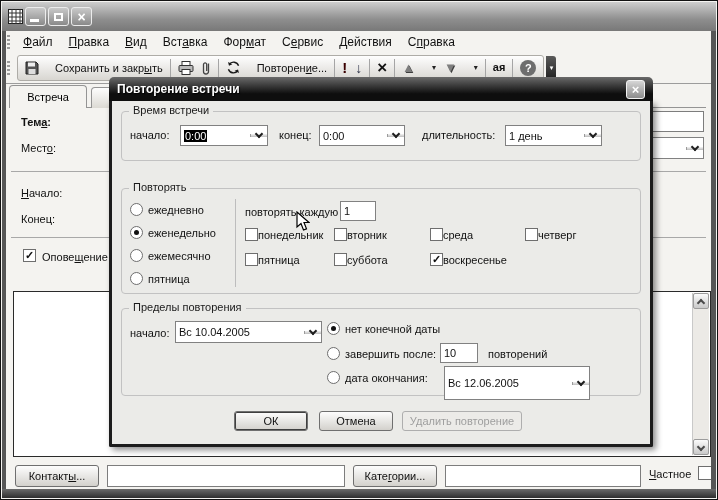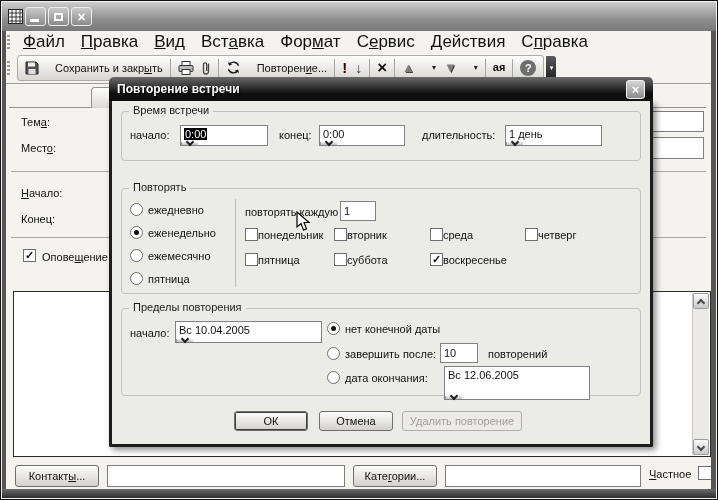--- a/index.html
+++ b/index.html
@@ -13,39 +13,39 @@
   
   .titlebar{left:1px;top:1px;right:1px;height:29px;background:linear-gradient(#cdcdcd,#8e8e8e 60%,#787878);display:flex;align-items:center;padding:0 6px;z-index:7;}
   .titlebar .title{color:#fff;font-weight:bold;font-size:13px;margin-left:6px;text-shadow:1px 1px 1px #555;flex:1;}
   .winbtn{width:21px;height:19px;border:1px solid #ececec;border-radius:3px;background:linear-gradient(#c9c9c9,#8a8a8a);margin-left:2px;display:flex;align-items:center;justify-content:center;position:relative;}
   .winbtn .bar{position:absolute;left:4px;bottom:3px;width:9px;height:3px;background:#fff;}
   .winbtn .box{width:9px;height:8px;border:2px solid #fff;}
   .winbtn .x{color:#fff;font-weight:bold;font-size:14px;line-height:1;}
   
   .menubar{left:5px;top:31px;right:6px;height:20px;background:#f4f3f0;display:flex;align-items:center;z-index:5;}
   .handle{width:3px;height:14px;margin:0 5px 0 1px;background-image:repeating-linear-gradient(#9a9a9a 0 2px,transparent 2px 4px);}
-  .menuitem{font-size:17px;color:#111;padding:2px 8px;}
+  .menuitem{font-size:12px;color:#111;padding:2px 8px;}
   
   .toolzone{left:5px;top:51px;right:6px;height:32px;background:#f4f3f0;border-bottom:1px solid #9c9c9c;display:flex;align-items:center;z-index:5;}
   .toolbar{display:flex;align-items:center;height:26px;background:linear-gradient(#fefefe,#d8d6d1);border:1px solid #aeaca7;border-radius:3px;padding:0 3px;margin-left:2px;}
   .tbtn{display:flex;align-items:center;gap:16px;padding:2px 4px;font-size:11px;color:#111;}
   .tsep{width:1px;height:18px;background:#a5a5a5;margin:0 3px;}
   .ticon{font-weight:bold;font-size:13px;line-height:1;}
   .caret{font-size:8px;color:#222;margin-left:1px;}
   .helpcirc{width:16px;height:16px;border-radius:50%;background:#6e6e6e;color:#fff;font-weight:bold;font-size:11px;display:flex;align-items:center;justify-content:center;}
   .overflow{width:10px;height:24px;background:linear-gradient(#5a5a5a,#1f1f1f);border-radius:0 3px 3px 0;margin-left:2px;display:flex;flex-direction:column;align-items:center;justify-content:center;color:#fff;font-size:7px;line-height:.8;}
   
   .tabline{left:8px;top:106px;width:697px;height:1px;background:#949494;z-index:1;}
   .tab{position:absolute;font-size:11px;display:flex;align-items:center;justify-content:center;border:1px solid #949494;border-bottom:none;border-radius:4px 4px 0 0;z-index:2;}
   .tab.active{left:8px;top:84px;width:78px;height:23px;background:#f4f3f0;}
   .tab.inactive{left:90px;top:86px;width:124px;height:21px;background:linear-gradient(#fdfdfd,#dcdad4);z-index:1;}
   
   .flabel{font-size:11px;color:#111;z-index:1;}
   .field{background:#fff;border:1px solid #7d7d7d;z-index:1;}
-  .combo{background:#fff;border:1px solid #818181;display:flex;align-items:flex-start;z-index:1;flex-direction:column;}
+  .combo{background:#fff;border:1px solid #818181;display:flex;align-items:center;z-index:1;}
   .combo .val{flex:1;font-size:11px;padding:2px 3px;white-space:nowrap;overflow:hidden;color:#111;}
   .combo .val .sel{background:#000;color:#fff;padding:0 1px;}
   .combo .dbtn{width:17px;background:linear-gradient(#f4f4f4,#bcbcbc);border-left:1px solid #9a9a9a;display:flex;align-items:center;justify-content:center;}
   .chevd{width:6px;height:6px;border-right:2px solid #1f1f1f;border-bottom:2px solid #1f1f1f;transform:rotate(45deg);margin-top:-3px;}
   .chevu{width:6px;height:6px;border-right:2px solid #4a4a4a;border-bottom:2px solid #4a4a4a;transform:rotate(-135deg);margin-bottom:-3px;}
   .sep{height:1px;background:#a8a8a8;z-index:1;}
   .checkbox{width:13px;height:13px;background:#fff;border:1px solid #6e6e6e;display:flex;align-items:center;justify-content:center;font-size:11px;font-weight:bold;color:#111;line-height:1;}
   .chkrow{display:flex;align-items:center;font-size:11px;color:#111;}
   .radio{width:13px;height:13px;border:1px solid #6e6e6e;border-radius:50%;background:#fff;display:flex;align-items:center;justify-content:center;flex:none;}
   .radio .dot{width:5px;height:5px;border-radius:50%;background:#111;}
@@ -167,22 +167,25 @@
     </div>
     <span class="overflow">
         <span>▾</span>
       </span>
   </div>
 
   <div class="abs tabline"></div>
   <div class="tab inactive">
       <span>Планирование</span>
     </div>
-
-  <span class="abs flabel" style="left:20px;top:115px;">Тем<u>а</u>:</span>
+  <div class="tab active">
+      <span>Встреча</span>
+    </div>
+
+  <span class="abs flabel" style="left:20px;top:115px;font-weight:bold;">Тем<u>а</u>:</span>
   <div class="abs field" style="left:110px;top:110px;width:593px;height:21px;"></div>
   <span class="abs flabel" style="left:20px;top:141px;">Мест<u>о</u>:</span>
   <div class="abs combo" style="left:110px;top:136px;width:593px;height:22px;">
     <span class="val"></span>
     <span class="dbtn">
         <span class="chevd"></span>
       </span>
   </div>
   <div class="abs sep" style="left:10px;top:170px;width:695px;"></div>
   <span class="abs flabel" style="left:20px;top:186px;"><u>Н</u>ачало:</span>

